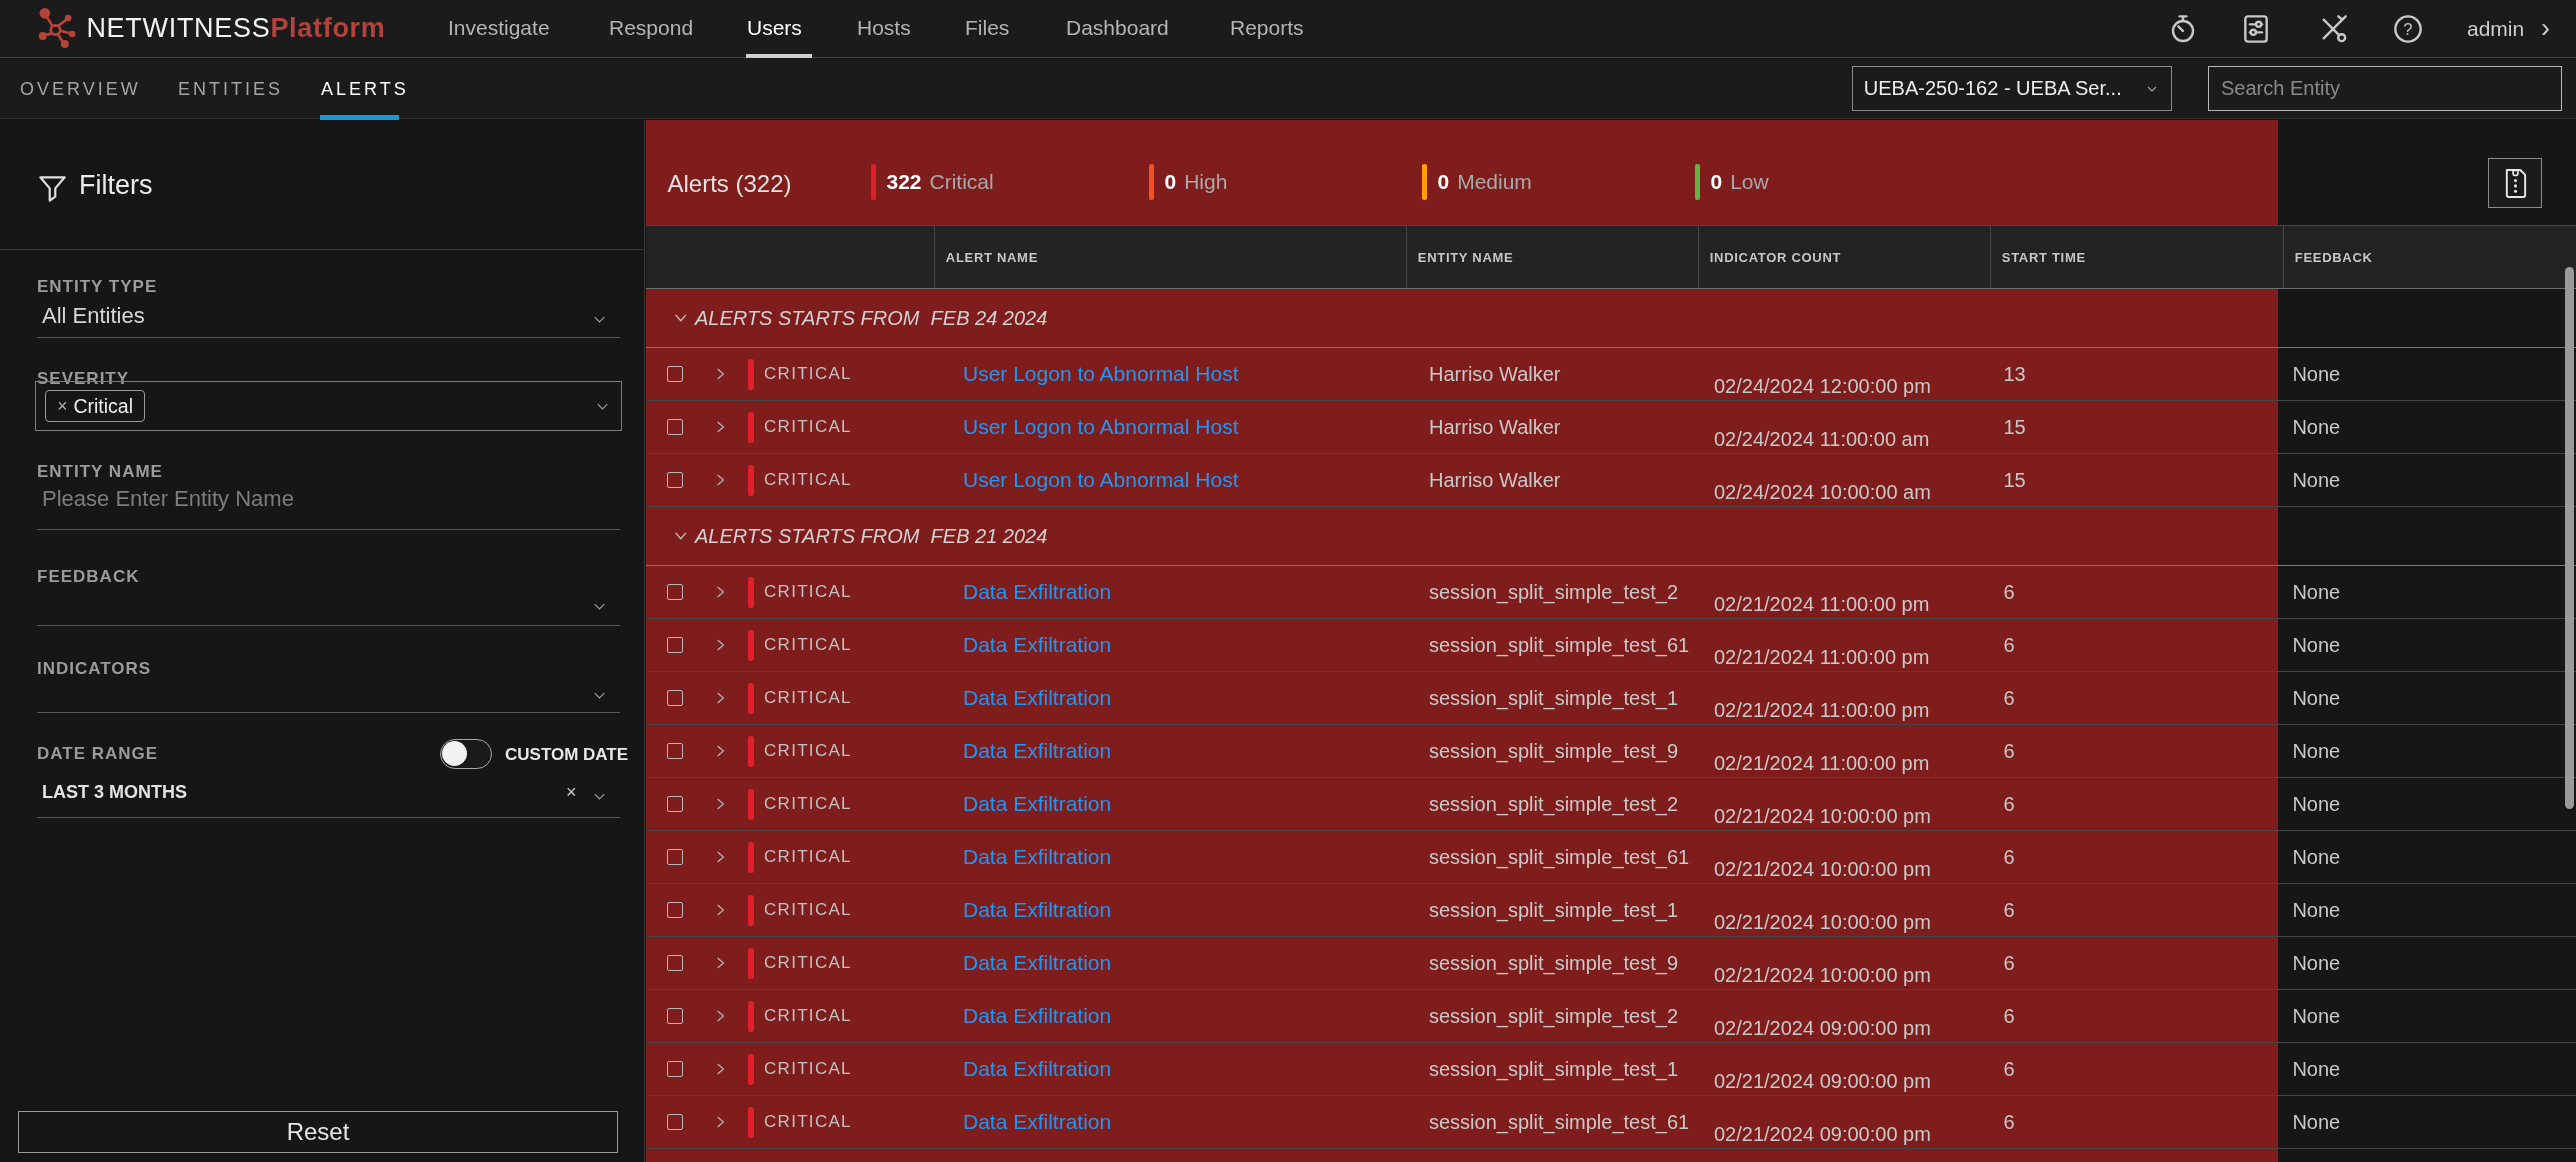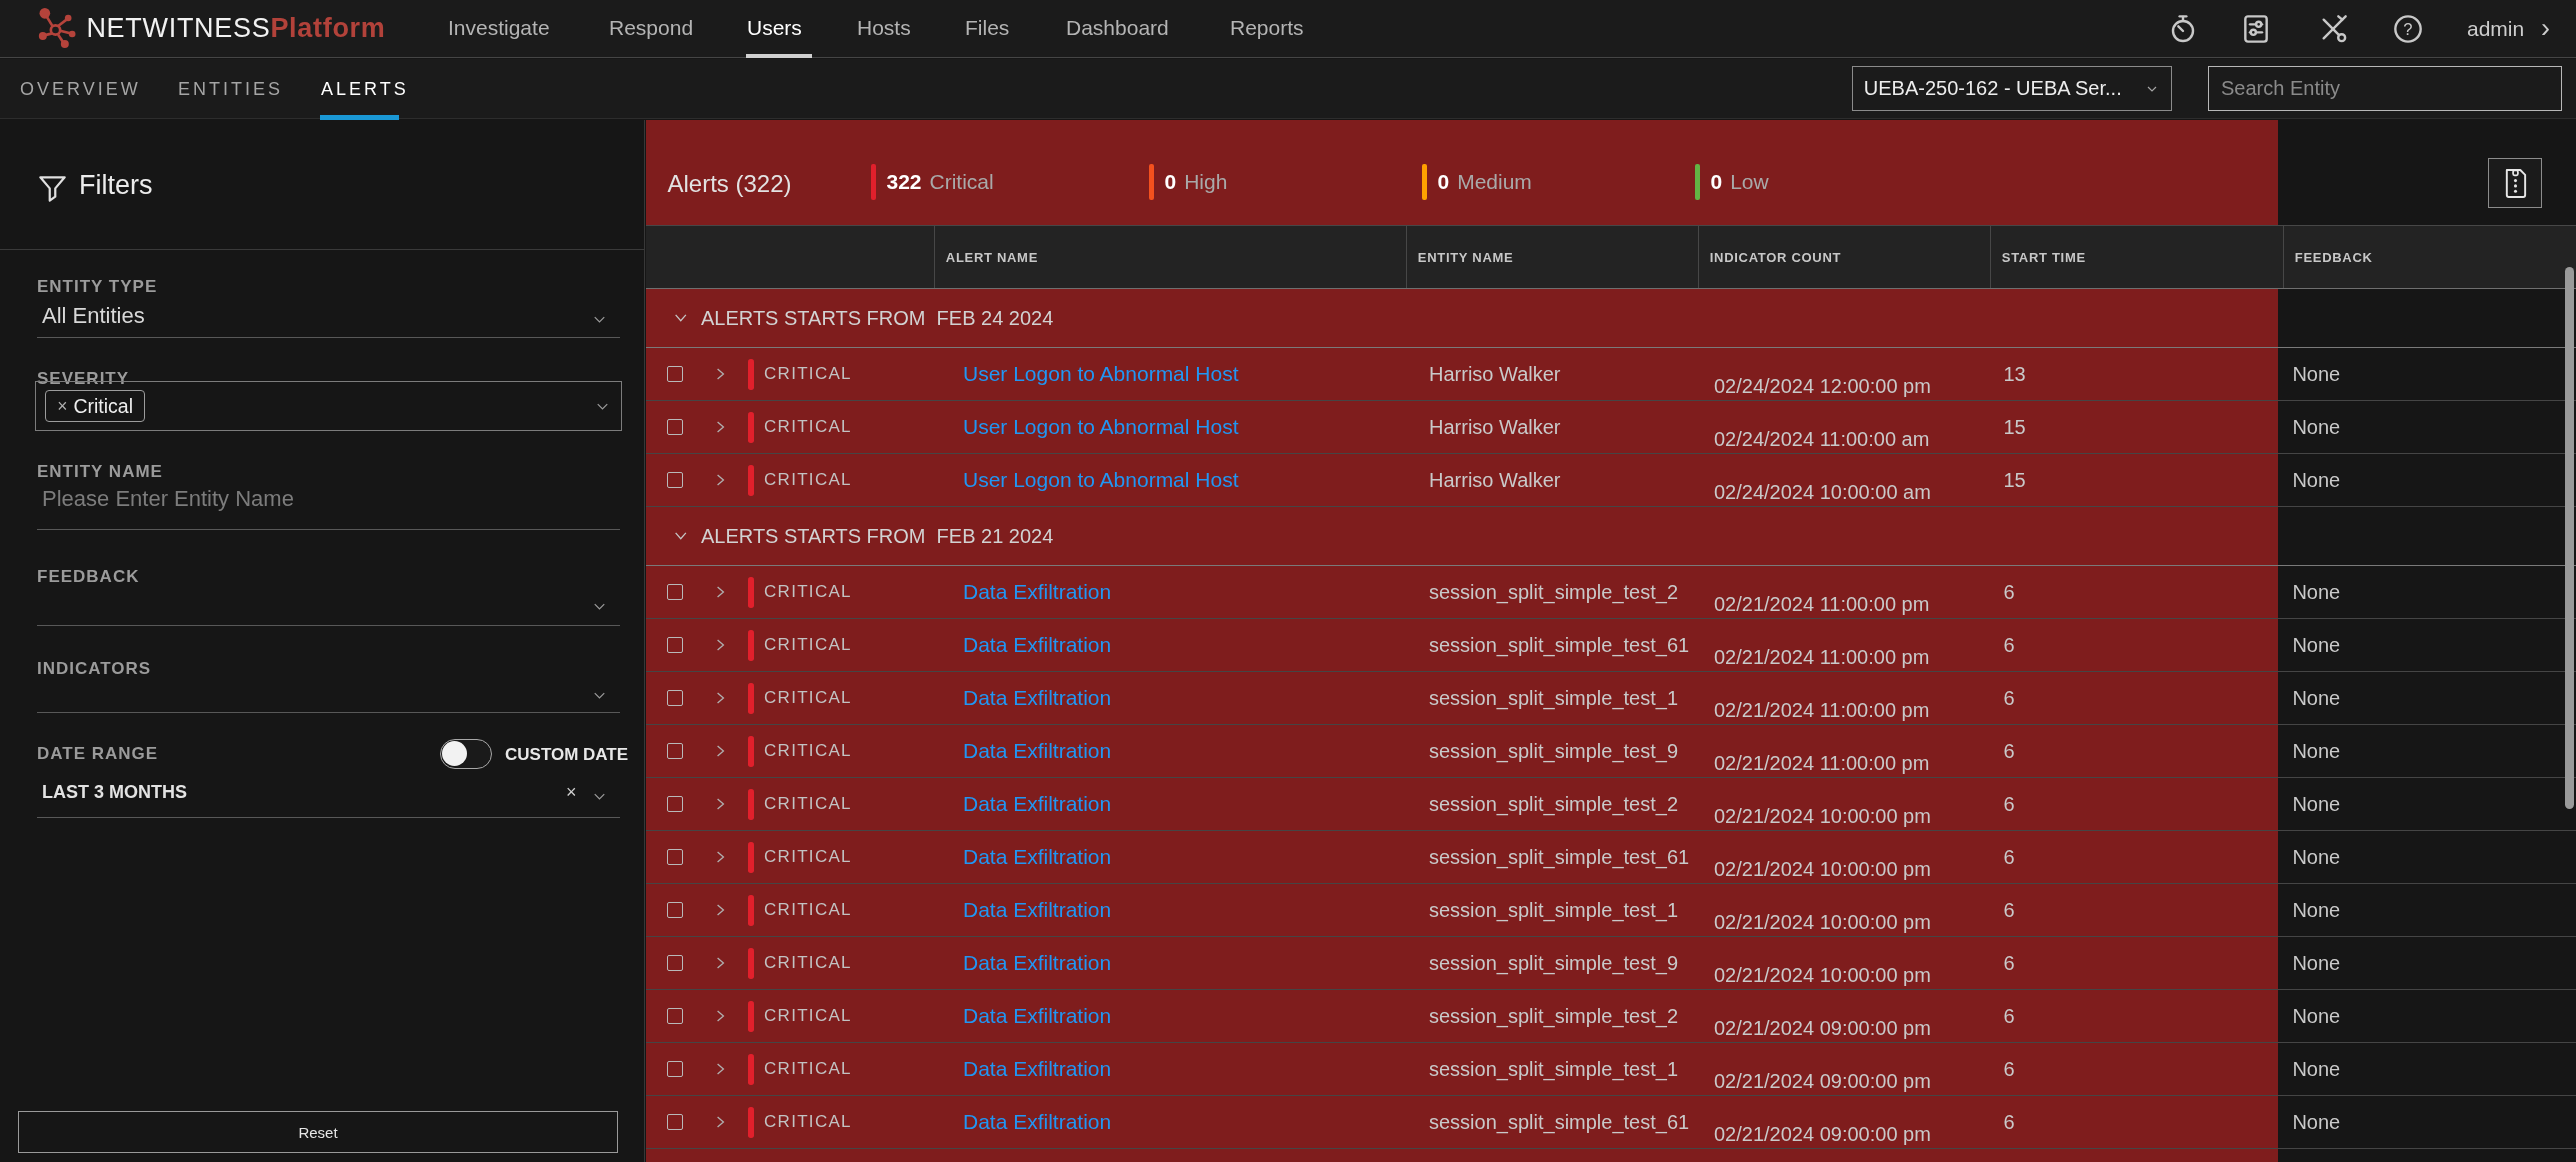--- a/index.html
+++ b/index.html
@@ -52,21 +52,21 @@
   .chip-label { font-size:19.5px; color:#eeeeee; }
   .sev-chev { margin-left:auto; }
   .placeholder-text { color:#7c7c7c; }
   .toggle { position:absolute; left:440px; top:619px; width:52px; height:30px; border:1.3px solid #a8a8a8;
     border-radius:15.5px; background:#1a1a1a; cursor:pointer; }
   .toggle-knob { position:absolute; left:1.3px; top:1.3px; width:25px; height:25px; border-radius:50%; background:#f2f2f2; }
   .custom-date { position:absolute; left:505px; top:625px; font-size:17px; font-weight:700; color:#e8e8e8; }
   .range-value { position:absolute; left:42px; top:662px; font-size:18px; font-weight:700; color:#e3e3e3; }
   .range-x { position:absolute; left:566px; top:662px; font-size:18px; color:#d0d0d0; cursor:pointer; }
   .reset-btn { position:absolute; left:18px; top:991px; width:600px; height:42px; border:1.3px solid #9a9a9a;
-    background:transparent; color:#e6e6e6; font-size:15px; font-family:"Liberation Sans",sans-serif; cursor:pointer; }
+    background:transparent; color:#e6e6e6; font-size:24px; font-family:"Liberation Sans",sans-serif; cursor:pointer; }
 
   
   #main { position:absolute; left:646px; top:120px; width:1632px; height:1043px; background:#7f1d1d; }
   .alerts-title { position:absolute; left:21.5px; top:50px; font-size:24px; color:#e2e2e2; }
   .sum-item { position:absolute; top:44px; display:flex; align-items:center; height:36px; }
   .sum-bar { width:4.7px; height:36px; border-radius:2px; margin-right:10.8px; }
   .sum-count { font-size:21px; font-weight:700; color:#ffffff; margin-right:8px; }
   .sum-label { font-size:21px; color:#a9a9a9; }
   .chg-btn { position:absolute; left:1580px; top:38px; width:240px; height:50px; border:1.3px solid #565656;
     background:#1b1b1b; display:flex; align-items:center; justify-content:center; gap:12px; cursor:default; }
@@ -76,21 +76,21 @@
 
   .grid-cols { display:grid; grid-template-columns:288px 472px 292px 292px 293px 1fr; }
   .table-head { position:absolute; left:0; top:105px; width:1930px; height:64px; background:#232323;
     border-top:1.3px solid #474747; border-bottom:1.3px solid #6f6f6f; }
   .th { display:flex; align-items:center; padding-left:10.8px; font-size:13px; letter-spacing:0.7px;
     color:#c7c7c7; font-weight:700; border-left:1.3px solid #474747; }
   .th:first-child { border-left:none; }
   .table-body { position:absolute; left:0; top:169px; width:1930px; }
   .group-row { height:59px; display:flex; align-items:center; border-bottom:1.3px solid #7a7a7a; cursor:pointer; }
   .group-chev { margin-left:25.5px; }
-  .group-label { margin-left:12px; font-size:20px; color:#d2d2d2; white-space:pre; }
+  .group-label { margin-left:6px; font-size:20px; color:#d2d2d2; white-space:pre;font-style:italic; }
   .data-row { height:53px; border-bottom:1.3px solid #454545; align-items:center; }
   .cell-ctrl { display:flex; align-items:center; }
   .checkbox { width:16px; height:16px; border:1.3px solid #b9b9b9; border-radius:2px; margin-left:21px; cursor:pointer; }
   .row-chev { margin-left:30px; cursor:pointer; }
   .sev-bar { width:6px; height:31px; border-radius:2.7px; background:#e1202c; margin-left:20px; }
   .sev-text { margin-left:10px; font-size:17px; letter-spacing:1.3px; color:#c2c2c2; }
   .cell-alert { padding-left:29px; font-size:21px; color:#2196f3; cursor:pointer; }
   .cell-entity { padding-left:23px; font-size:20px; color:#c9c9c9; }
   .cell-time { padding-left:16px; font-size:20px; color:#c9c9c9;margin-top:24px; }
   .cell-count { padding-left:13.4px; font-size:20px; color:#c9c9c9; }

